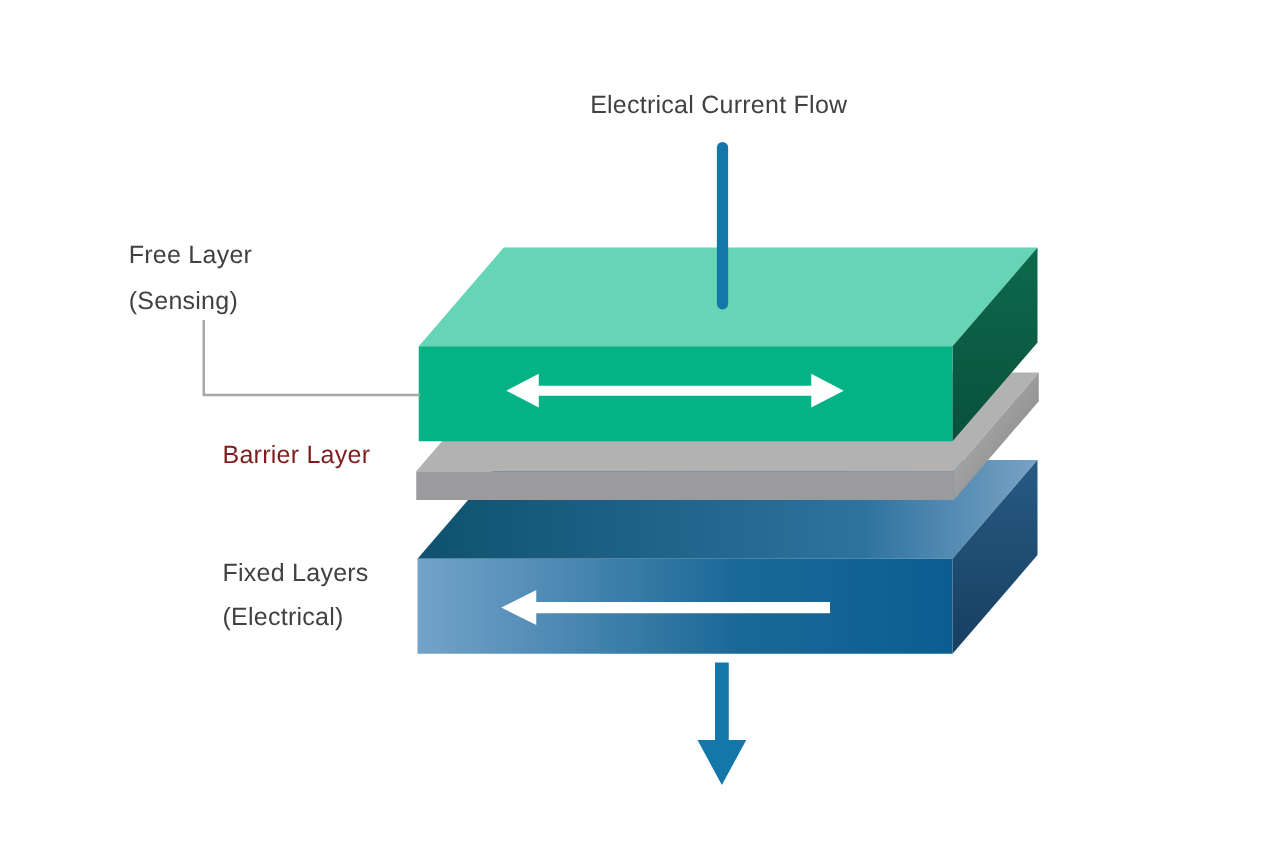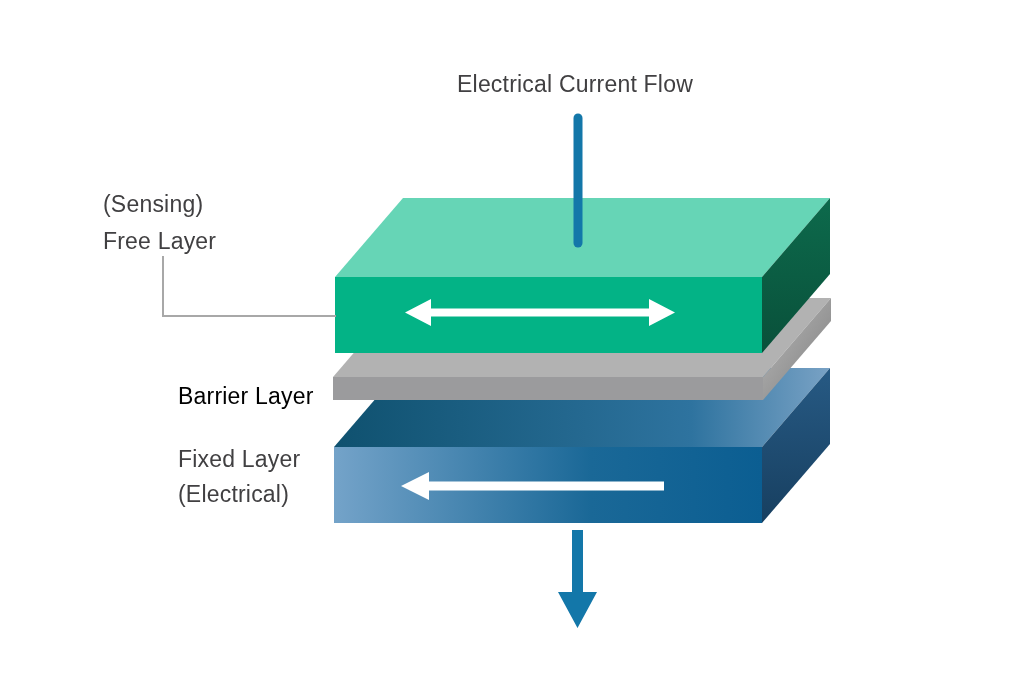--- a/index.html
+++ b/index.html
@@ -21,21 +21,21 @@
   }
   svg.diagram {
     position: absolute;
     left: 0; top: 0;
     width: 1024px;
     height: 683px;
     display: block;
   }
   .lbl {
     position: absolute;
-    font-size: 23px;
+    font-size: 20px;
     font-weight: 400;
     letter-spacing: 0.2px;
     white-space: nowrap;
   }
   .title {
     left: 325px;
     top: 70px;
     width: 500px;
     text-align: center;
     line-height: 28px;
@@ -110,26 +110,26 @@
     <line x1="578" y1="118" x2="578" y2="243" stroke-width="9" stroke-linecap="round" stroke="#1377a9"></line>
 
     <path d="M572,530 L583,530 L583,592 L597,592 L577.5,628 L558,592 L572,592 Z" fill="#1377a9"></path>
 
     <polyline points="163,256 163,316 336,316" fill="none" stroke-width="2" stroke="#a8a8a8"></polyline>
   </svg>
 
   <div class="lbl title" style="color: rgb(65, 64, 66);">Electrical Current Flow</div>
 
   <div class="lbl free-layer-label" style="color: rgb(65, 64, 66);">
+    <div>Free Layer</div>
     <div>(Sensing)</div>
-    <div>Free Layer</div>
   </div>
 
-  <div class="lbl barrier-layer-label" style="color: #000000; margin-top: 32px;">
+  <div class="lbl barrier-layer-label" style="color: #7f1d1d;">
     <div>Barrier Layer</div>
   </div>
 
   <div class="lbl fixed-layers-label" style="color: rgb(65, 64, 66);">
-    <div>Fixed Layer</div>
+    <div>Fixed Layers</div>
     <div>(Electrical)</div>
   </div>
 
 </div>
 
 </body></html>

